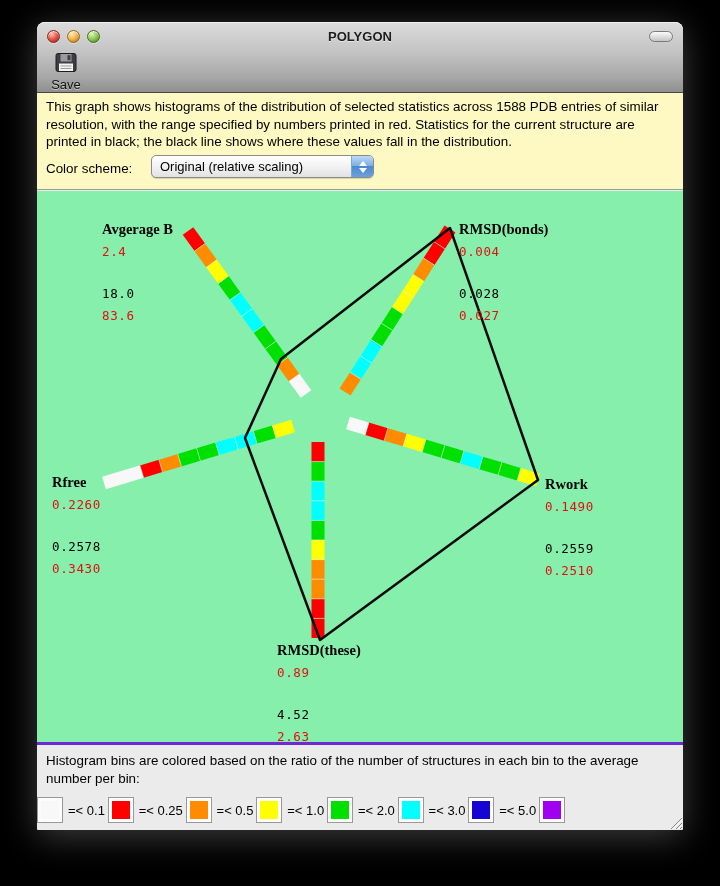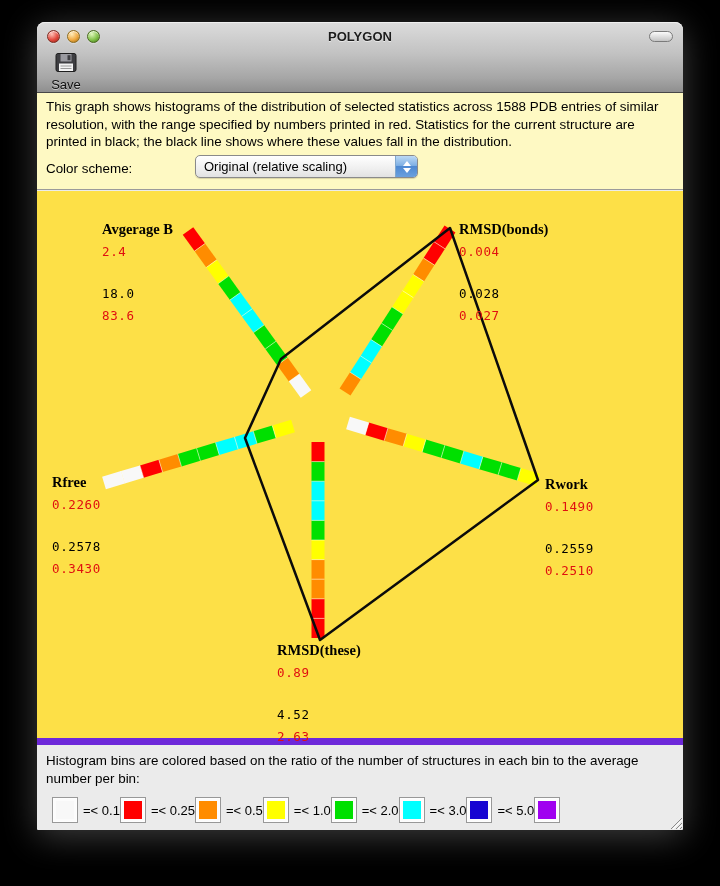--- a/index.html
+++ b/index.html
@@ -14,37 +14,37 @@
   .light.yellow{background:radial-gradient(circle at 35% 28%,#ffedbb,#efa941 55%,#97660f);border:1px solid #8d6b1d;box-sizing:border-box;}
   .light.green{background:radial-gradient(circle at 35% 28%,#e0f7bd,#82c24a 55%,#3f7316);border:1px solid #48691d;box-sizing:border-box;}
   .win-title{position:absolute;left:0;right:0;top:7px;text-align:center;font-size:13px;font-weight:bold;color:#1c1c1c;text-shadow:0 1px 0 rgba(255,255,255,.55);}
   .pill{position:absolute;right:10px;top:9px;width:24px;height:11px;border-radius:6px;background:linear-gradient(#fbfbfb,#c4c4c4);border:1px solid #7b7b7b;box-sizing:border-box;}
   .save-btn{position:absolute;left:9px;top:31px;width:40px;text-align:center;cursor:default;}
   .save-btn .lbl{font-size:13px;color:#111;text-shadow:0 1px 0 rgba(255,255,255,.5);margin-top:1px;}
   
   .upper{position:absolute;left:0;top:71px;width:100%;height:97px;border-bottom:1px solid #9B9B9B;box-sizing:border-box;background:#fef9c3;}
   .desc{position:absolute;left:9px;top:5px;width:632px;font-size:13.4px;line-height:17.5px;color:#000;}
   .cs-label{position:absolute;left:9px;top:68px;font-size:13.4px;color:#000;}
-  .popup{position:absolute;left:114px;top:62px;width:223px;height:23px;border:1px solid #8A8A8A;border-radius:5px;background:linear-gradient(#FFFFFF,#EFEFEF 60%,#E2E2E2);box-sizing:border-box;display:flex;align-items:center;box-shadow:0 1px 1px rgba(0,0,0,.15);margin-left:44px;}
+  .popup{position:absolute;left:114px;top:62px;width:223px;height:23px;border:1px solid #8A8A8A;border-radius:5px;background:linear-gradient(#FFFFFF,#EFEFEF 60%,#E2E2E2);box-sizing:border-box;display:flex;align-items:center;box-shadow:0 1px 1px rgba(0,0,0,.15);}
   .popup .val{flex:1;font-size:13px;color:#000;padding-left:8px;white-space:nowrap;overflow:hidden;}
   .popup .stepper{width:21px;height:21px;border-left:1px solid #7FA8CF;border-radius:0 4px 4px 0;background:linear-gradient(#BCD9F5 0%,#7FB0E4 45%,#4E89D2 50%,#6AA0DE 100%);display:flex;flex-direction:column;align-items:center;justify-content:center;gap:2px;}
   .tri{width:0;height:0;border-left:4px solid transparent;border-right:4px solid transparent;}
   .tri.up{border-bottom:5px solid #fff;}
   .tri.down{border-top:5px solid #fff;}
   
-  .plot-section{position:absolute;left:0;top:169px;width:100%;height:554px;border-bottom:7px solid #6d28d9;box-sizing:border-box;background:#fde047;}
+  .plot-section{position:absolute;left:0;top:169px;width:100%;height:554px;border-bottom:3px solid #6d28d9;box-sizing:border-box;background:#86efac;}
   .plot-section svg{position:absolute;left:0;top:0;}
   .axis-block{position:absolute;white-space:nowrap;}
   .axis-title{font-family:"Liberation Serif",serif;font-weight:bold;font-size:14.5px;color:#000;margin-bottom:3px;}
   .axis-vals{font-family:"DejaVu Sans Mono",monospace;font-size:12.5px;letter-spacing:.6px;line-height:22px;}
   .v-red{color:#E01010;}
   .v-black{color:#000;margin-top:20px;}
   
   .footer-text{position:absolute;left:0;top:723px;width:100%;box-sizing:border-box;padding:7px 9px 0 9px;font-size:13.4px;line-height:17.5px;color:#000;}
-  .legend-row{position:absolute;left:15px;top:775px;width:596px;display:flex;justify-content:flex-start;align-items:center;}
+  .legend-row{position:absolute;left:0;top:775px;width:528px;display:flex;justify-content:space-between;align-items:center;}
   .legend-item{display:flex;align-items:center;gap:5px;}
   .legend-box{width:18px;height:18px;border:1px solid #989898;padding:3px;background:#FCFCFC;box-shadow:0 0 0 1px rgba(255,255,255,.6) inset;}
   .legend-box .sw{width:100%;height:100%;}
   .legend-label{font-size:13px;color:#000;}
   .resize-grip{position:absolute;right:1px;bottom:1px;width:13px;height:13px;}
 </style>
 </head>
 <body>
 
 <div class="window">

